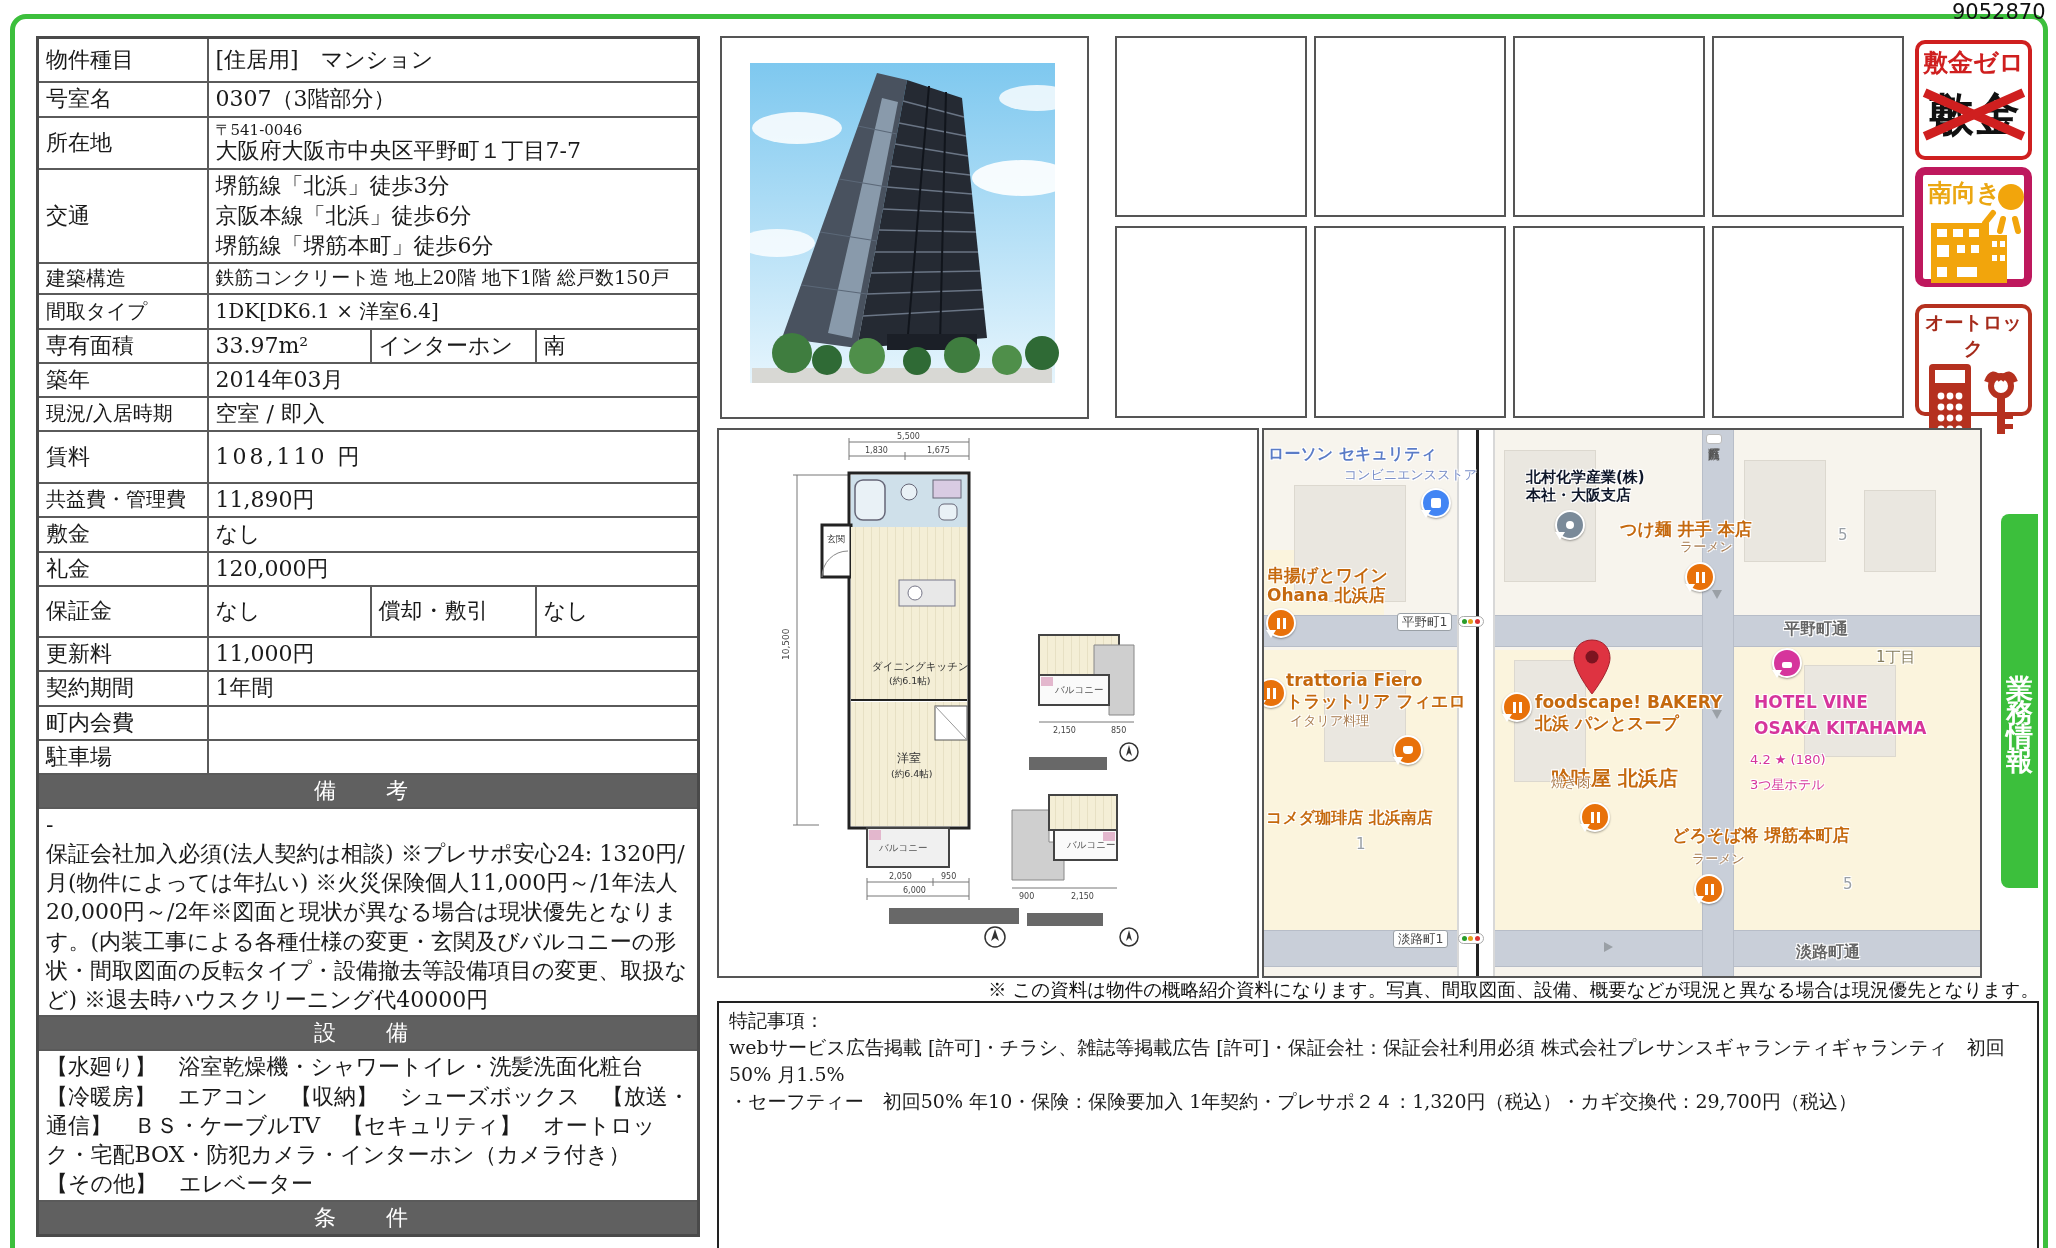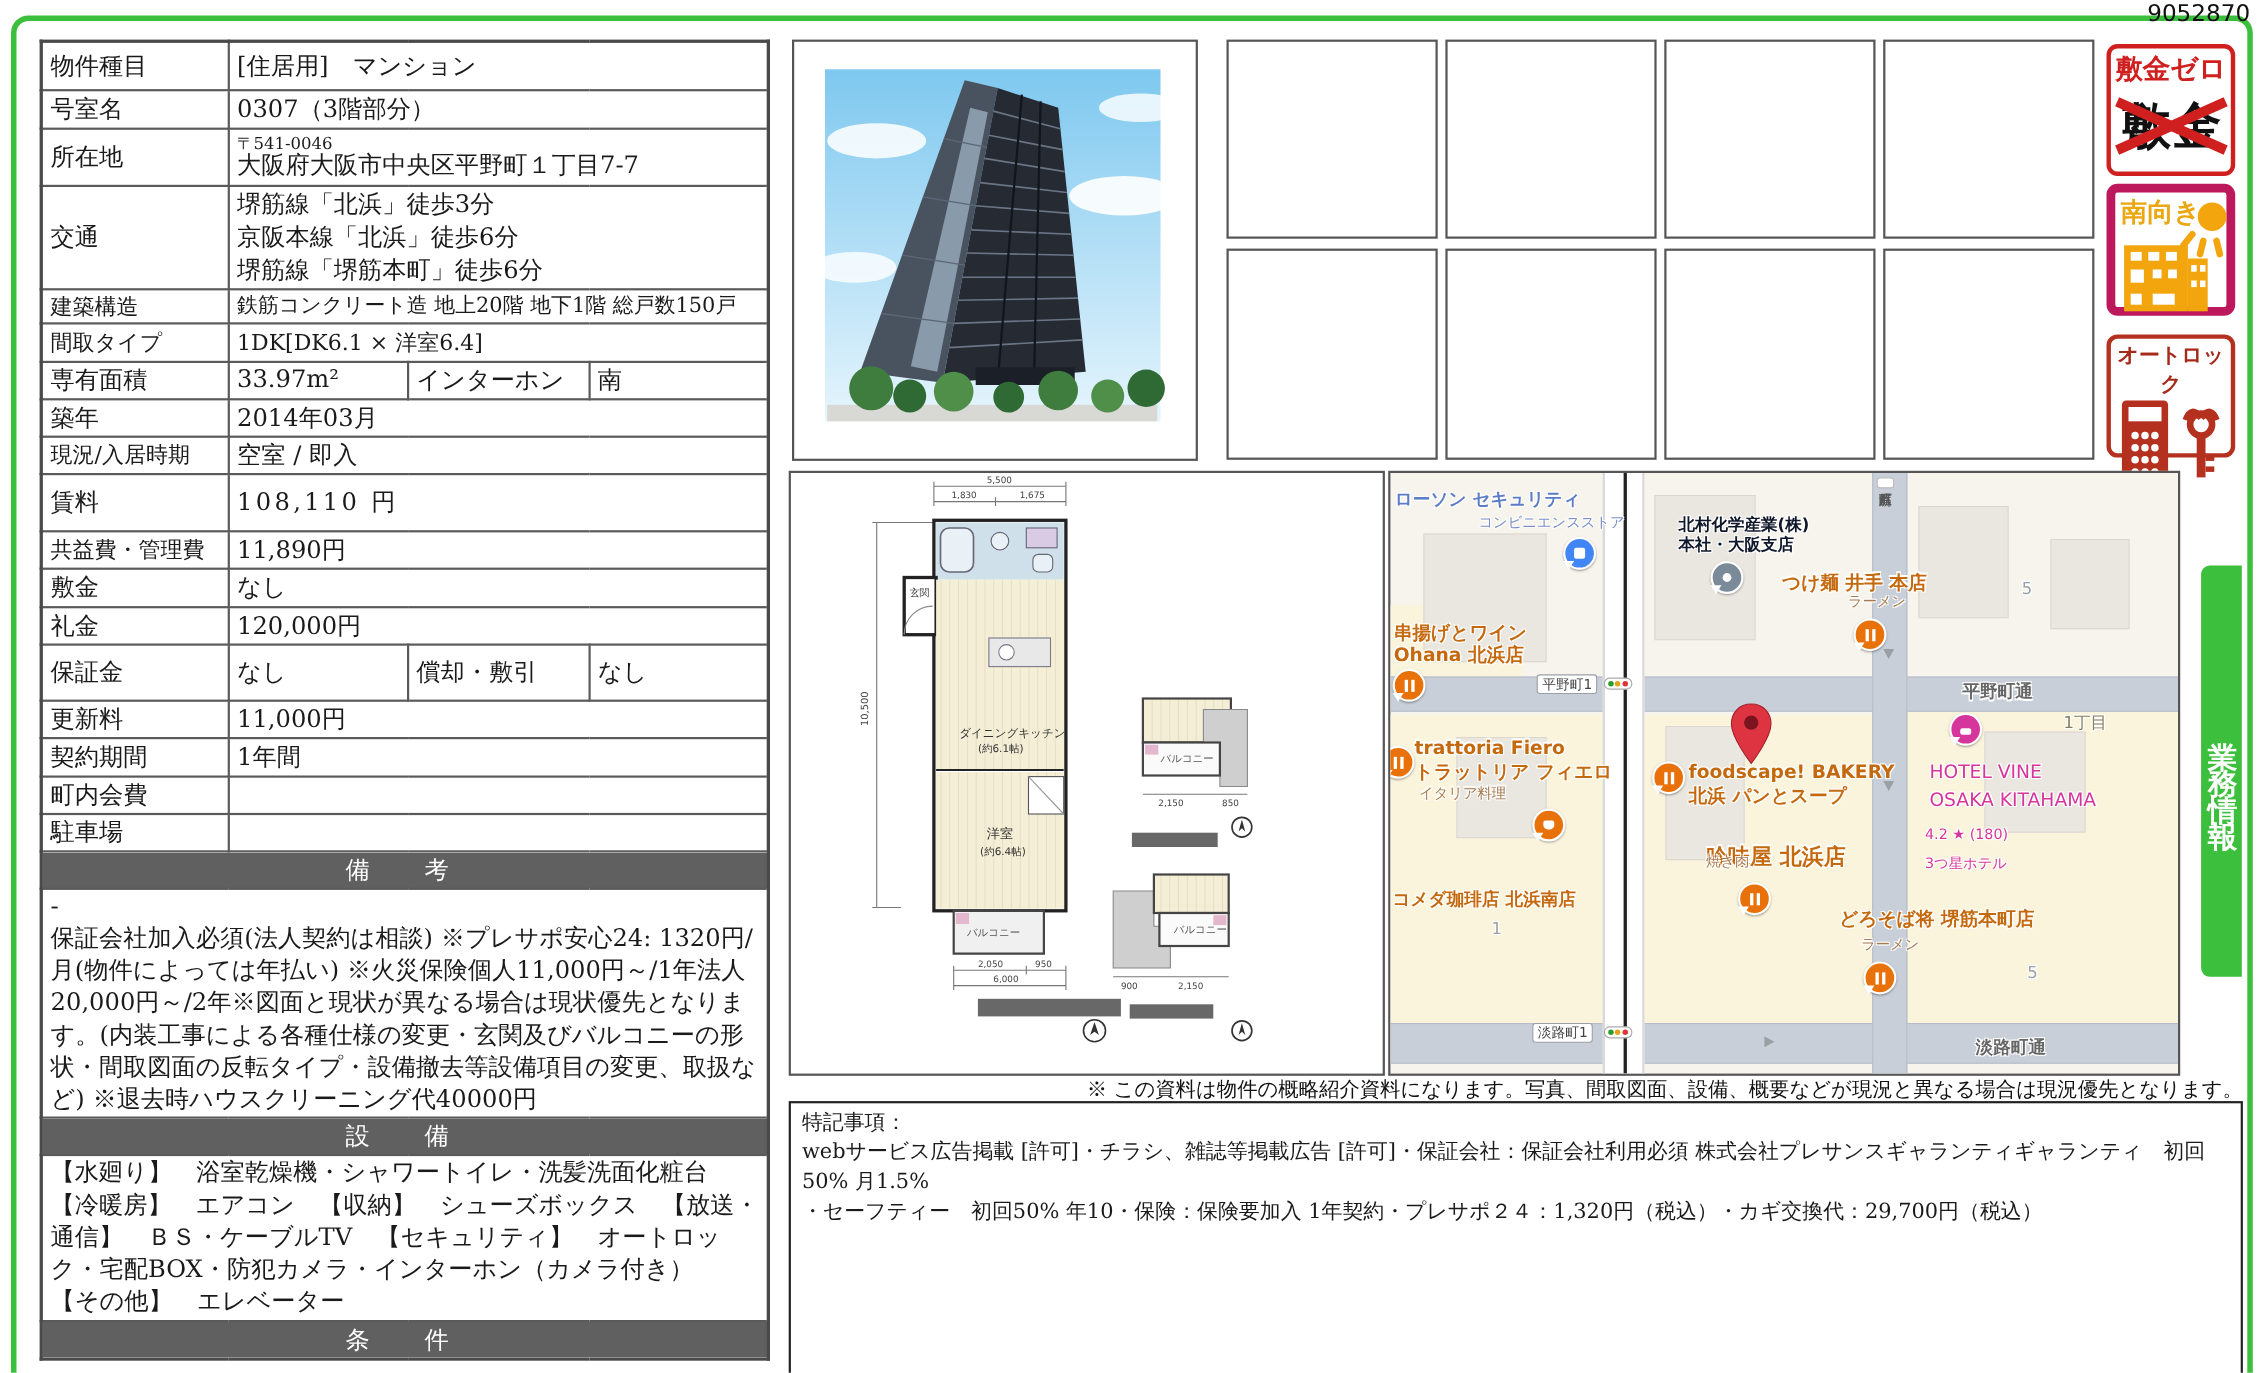--- a/index.html
+++ b/index.html
@@ -63,21 +63,21 @@
   .road-h{position:absolute;left:0;width:716px;background:#c9cfd9;border-top:1px solid #b7bdc8;border-bottom:1px solid #b7bdc8;}
   .road-v{position:absolute;top:0;height:546px;background:#c9cfd9;border-left:1px solid #b7bdc8;border-right:1px solid #b7bdc8;}
   .road-vw{position:absolute;top:0;height:546px;background:#fff;border-left:2px solid #d8d8d8;border-right:2px solid #d8d8d8;}
   .subway{position:absolute;top:0;height:546px;width:3px;background:#222;}
   .mlabel{position:absolute;white-space:nowrap;text-shadow:-1px -1px 0 #fff,1px -1px 0 #fff,-1px 1px 0 #fff,1px 1px 0 #fff;}
   .poi-or{color:#c5690e;font-size:17px;font-weight:bold;}
   .poi-or-s{color:#a87b4f;font-size:13px;}
   .poi-bl{color:#5b7cc7;font-size:16px;font-weight:bold;}
   .poi-bl-s{color:#7a8fc9;font-size:13px;}
   .poi-gy{color:#0f172a;font-size:15px;font-weight:bold;}
-  .poi-pk{color:#d6359c;font-size:17px;font-weight:normal;}
+  .poi-pk{color:#d6359c;font-size:17px;font-weight:bold;}
   .poi-pk-s{color:#d6359c;font-size:13px;font-weight:normal;}
   .street{color:#666;font-size:16px;font-weight:bold;}
   .blknum{color:#9aa0a6;font-size:15px;}
   .chome{color:#857d5f;font-size:15px;}
   .roadbadge{position:absolute;background:#fff;border:1px solid #9aa0a6;border-radius:3px;color:#444;
              font-size:12.5px;padding:0 4px;line-height:16px;}
   .tl{position:absolute;width:26px;height:11px;background:#fff;border:1px solid #aaa;border-radius:6px;display:flex;align-items:center;justify-content:space-around;padding:0 2px;box-sizing:border-box;}
   .tl i{width:5px;height:5px;border-radius:50%;display:block;}
   .pin{position:absolute;display:block;}
   .pin .c{width:26px;height:26px;border-radius:50%;border:2px solid #fff;display:flex;align-items:center;justify-content:center;box-shadow:0 1px 2px rgba(0,0,0,.35);}

